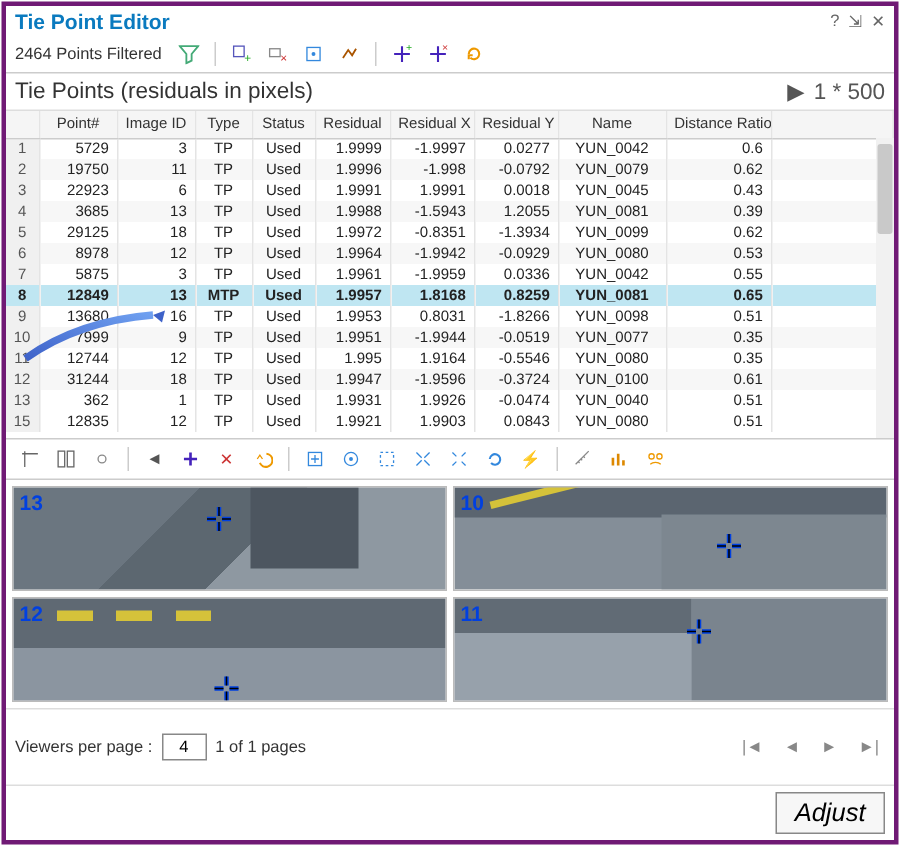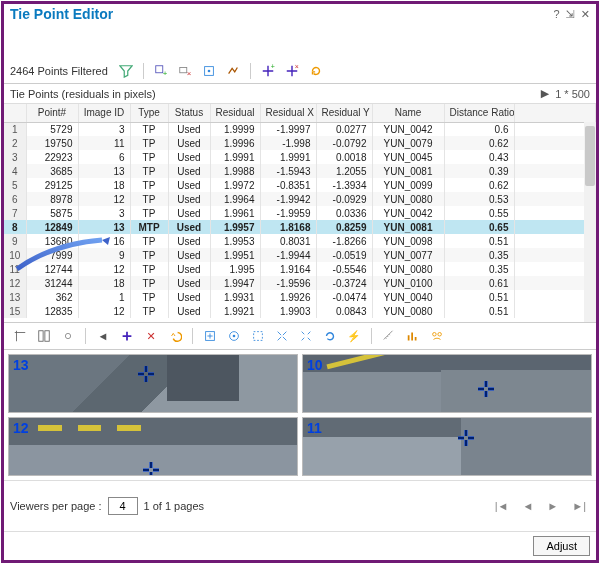--- a/index.html
+++ b/index.html
@@ -2,26 +2,26 @@
 <html><head>
 <meta charset="utf-8">
 <style>
   * { box-sizing: border-box; margin: 0; padding: 0; }
   body { font-family: "Segoe UI", Arial, sans-serif; font-size: 11px; background: #fff; width: 600px; height: 564px; overflow: hidden; position: relative; }
   .panel { border: 3px solid #701a75; width: 598px; height: 562px; margin: 1px; display: flex; flex-direction: column; }
   .titlebar { display: flex; align-items: center; padding: 2px 6px; }
   .title { color: #0a7abf; font-size: 14px; font-weight: 600; flex: 1; }
   .tb-icons { display: flex; gap: 6px; color: #666; font-size: 11px; }
   .tb-icons span { cursor: pointer; }
-  .filterbar { display: flex; align-items: center; gap: 4px; padding: 2px 6px; border-bottom: 1px solid #ccc; margin-top: 35px; }
+  .filterbar { display: flex; align-items: center; gap: 4px; padding: 2px 6px; border-bottom: 1px solid #ccc; }
   .filter-label { color: #333; margin-right: 4px; }
   .tbtn { width: 20px; height: 20px; display: inline-flex; align-items: center; justify-content: center; color: #555; cursor: pointer; border-radius: 2px; }
   .tbtn svg { width: 14px; height: 14px; }
   .sep { width: 1px; height: 16px; background: #ccc; margin: 0 3px; }
-  .subhead { display: flex; align-items: center; padding: 3px 6px; border-bottom: 1px solid #ddd; color: #333; font-size: 11px; }
+  .subhead { display: flex; padding: 3px 6px; border-bottom: 1px solid #ddd; color: #333; font-size: 15px; }
   .subhead .sp { flex: 1; }
   .subhead .nav { display: flex; align-items: center; gap: 6px; color: #555; }
   .table-wrap { position: relative; overflow: hidden; flex: 0 0 218px; }
   table { border-collapse: collapse; width: 100%; table-layout: fixed; }
   th, td { border-right: 1px solid #e4e4e4; padding: 1px 5px; font-size: 10px; white-space: nowrap; overflow: hidden; }
   th { background: #f5f5f5; border-bottom: 1px solid #ccc; text-align: center; color: #333; height: 18px; font-weight: normal; }
   td { height: 14px; text-align: right; color: #222; }
   td.c, th.c { text-align: center; }
   tr.even { background: #f7f7f7; }
   tr.sel { background: #bfe6f2 !important; font-weight: bold; }
@@ -34,21 +34,21 @@
   .viewers { display: grid; grid-template-columns: 1fr 1fr; grid-template-rows: 1fr 1fr; gap: 4px; padding: 4px; flex: 1; background: #fff; }
   .vw { position: relative; overflow: hidden; border: 1px solid #bbb; }
   .vw .lbl { position: absolute; top: 2px; left: 4px; font-weight: bold; color: #0040e0; font-size: 14px; z-index: 3; }
   .cross { position: absolute; z-index: 3; }
   .cross svg { width: 20px; height: 20px; }
   .pager { display: flex; align-items: center; gap: 6px; padding: 16px 6px; border-top: 1px solid #ddd; font-size: 11px; color: #333; }
   .pager input { width: 30px; height: 18px; text-align: center; border: 1px solid #888; font-size: 11px; }
   .pager .sp { flex: 1; }
   .pager .navb { color: #888; cursor: pointer; padding: 0 4px; }
   .footer { display: flex; padding: 4px 6px; border-top: 1px solid #ddd; justify-content: flex-end; }
-  .adjust { border: 1px solid #888; background: #f7f7f7; padding: 3px 12px; font-size: 11px; cursor: pointer; }
+  .adjust { border: 1px solid #888; background: #f7f7f7; padding: 3px 12px; font-size: 17px; cursor: pointer; font-style: italic; }
   
   .bg { position: absolute; inset: 0; }
   .bg div { position: absolute; }
 </style>
 </head>
 <body>
 
 <div class="panel">
 
   <div class="titlebar">

